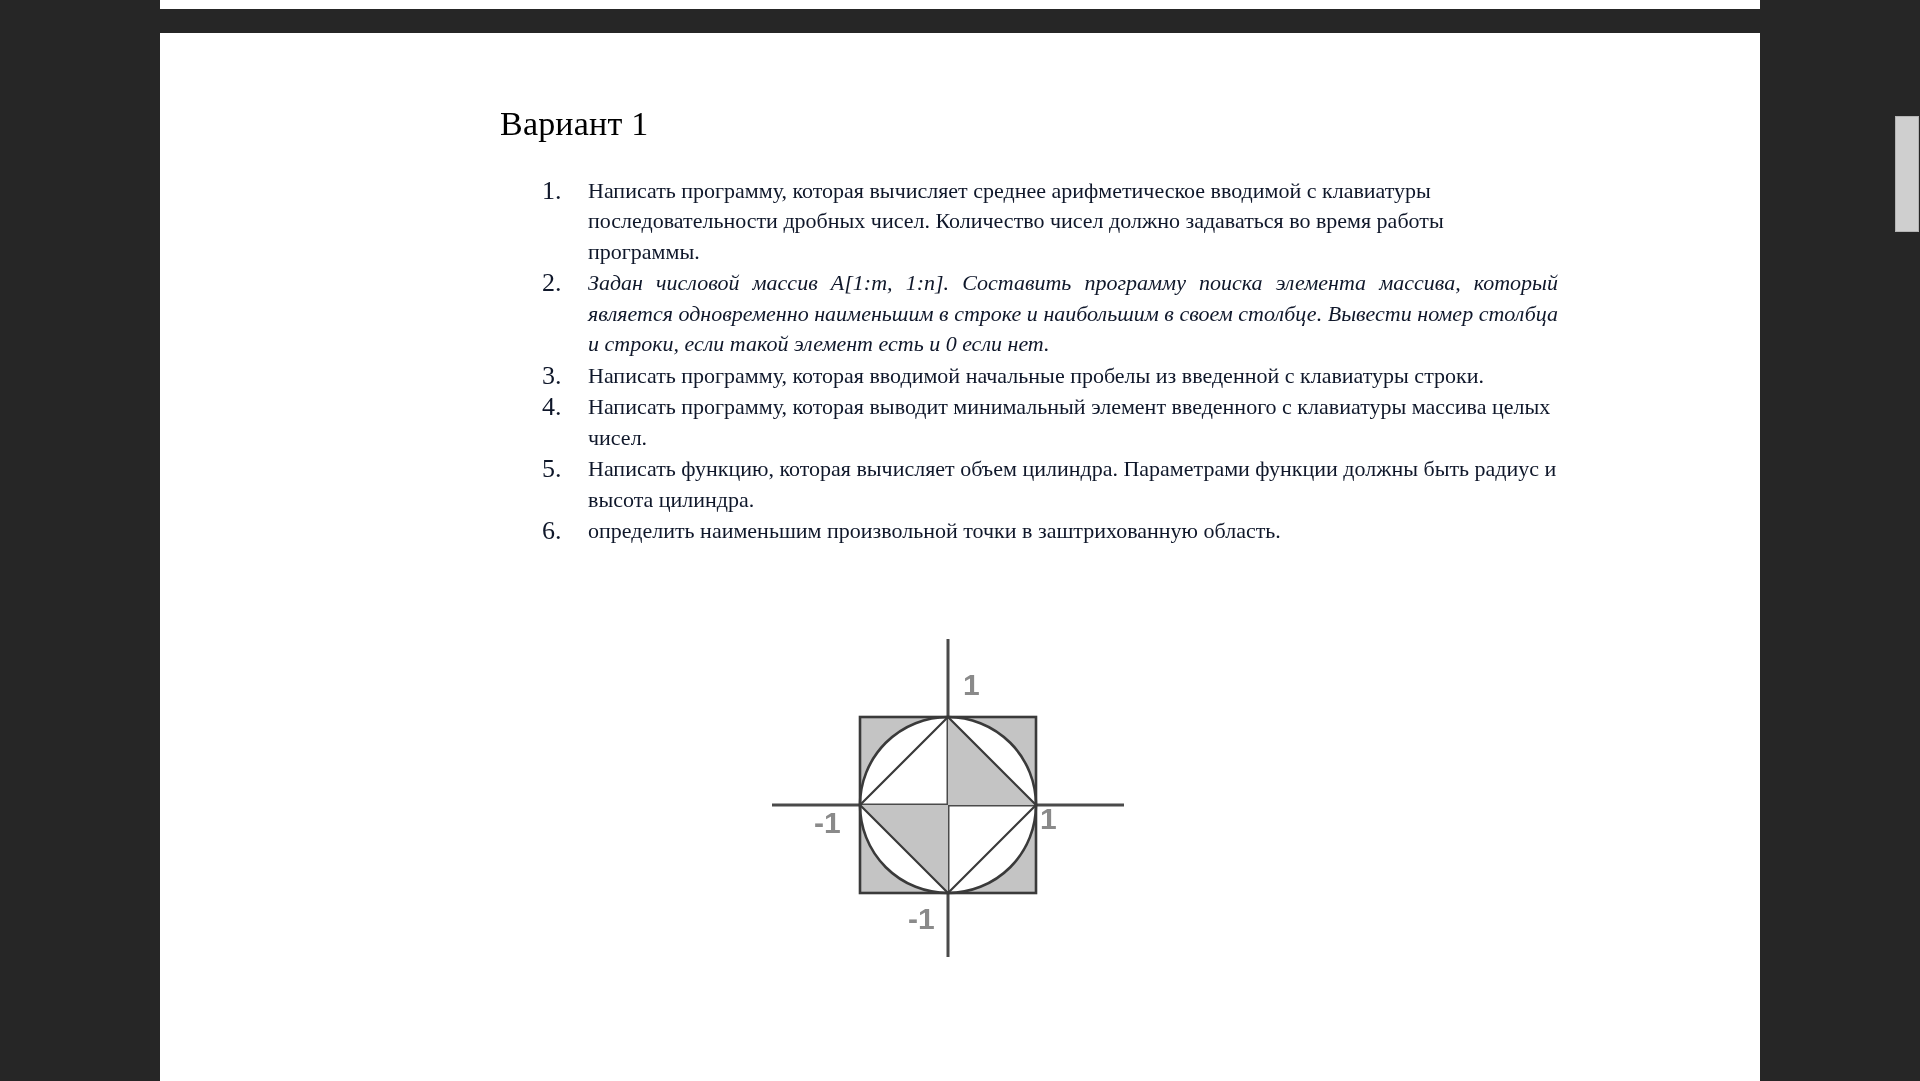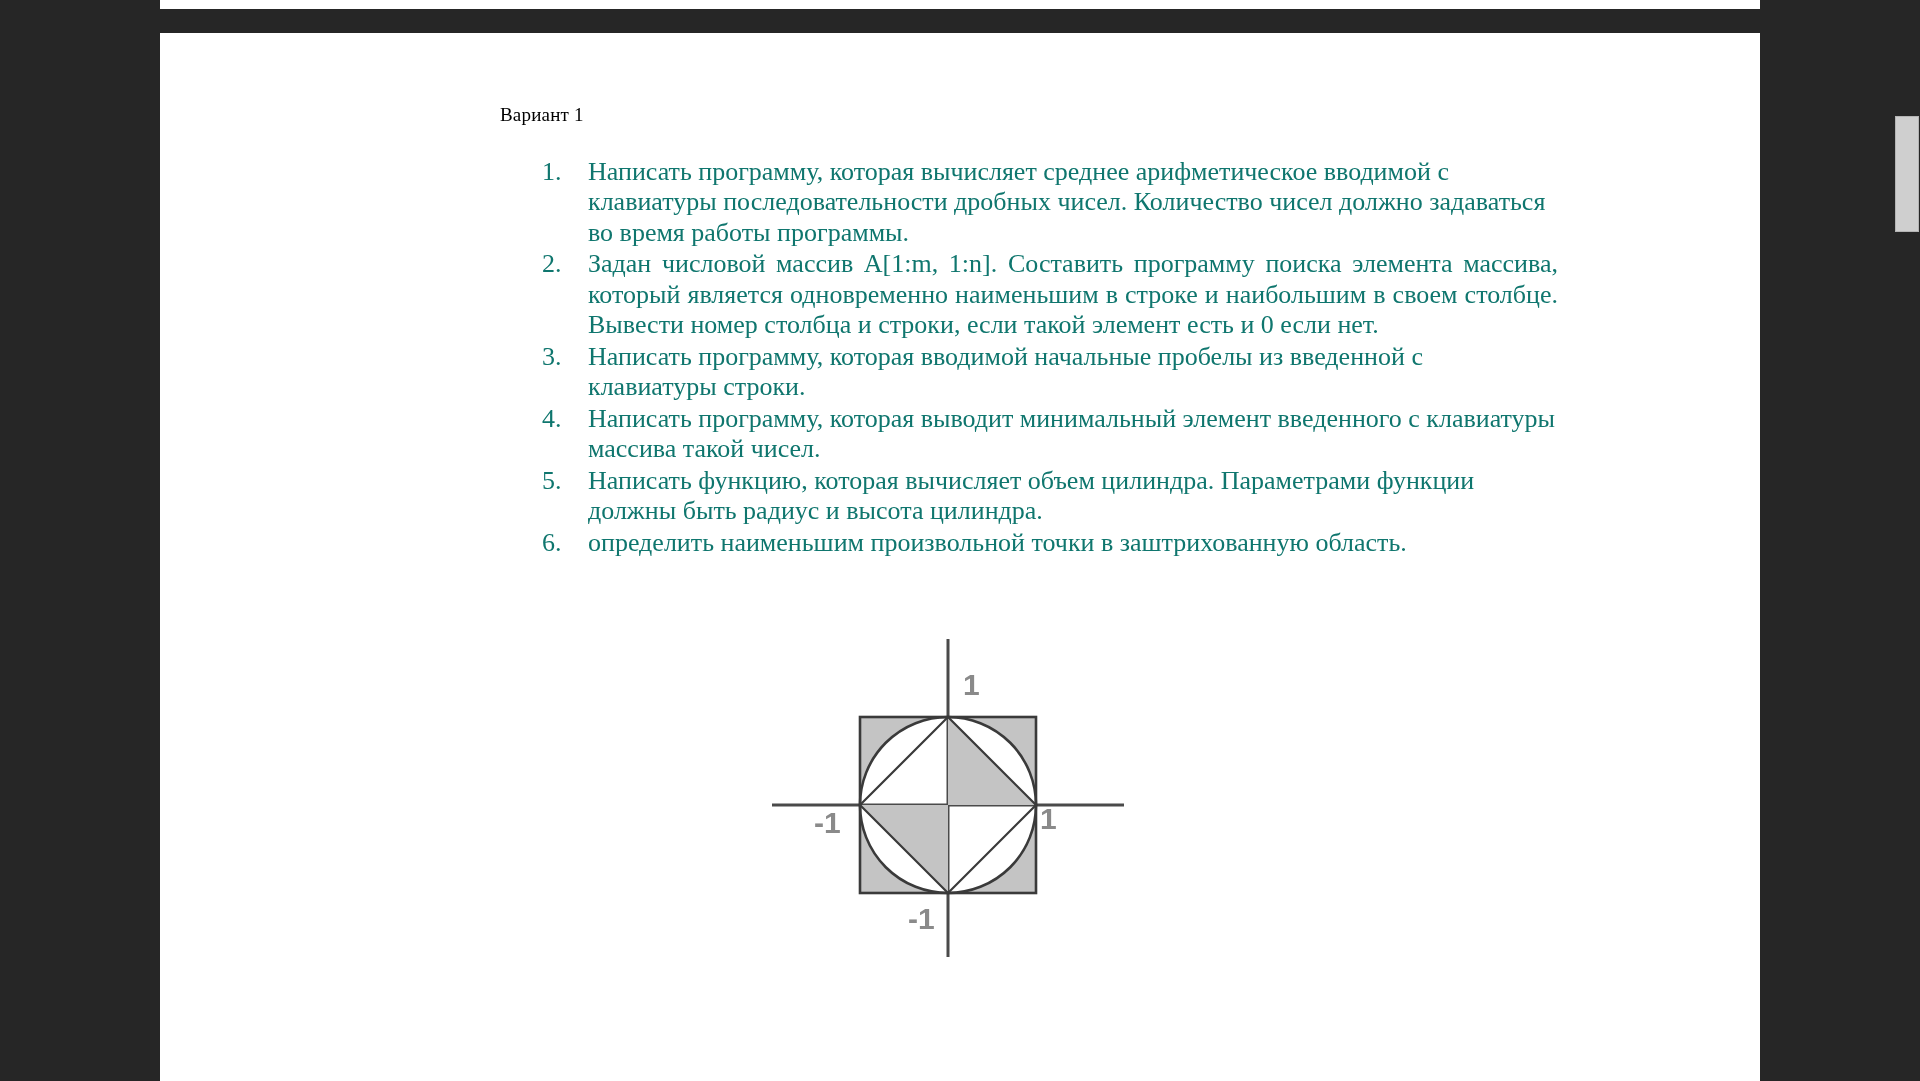--- a/index.html
+++ b/index.html
@@ -41,56 +41,56 @@
 
   
   #page-body {
     position: absolute;
     left: 340px;
     top: 70px;
     width: 1070px;
   }
 
   #variant-title {
-    font-size: 19px;
+    font-size: 34px;
     line-height: 1.25;
     color: #000;
     margin: 0 0 30px 0;
     letter-spacing: .2px;
   }
 
   ol#task-list {
     margin: 0;
     padding: 0 0 0 88px;
     list-style: none;
     counter-reset: task;
   }
 
   ol#task-list > li {
     position: relative;
     counter-increment: task;
-    font-size: 26px;
+    font-size: 22px;
     line-height: 30.5px;
-    color: #0f766e;
+    color: #0f172a;
     margin: 0 12px 1px 0;
   }
 
   ol#task-list > li::before {
     content: counter(task) ".";
     position: absolute;
     left: -46px;
     top: 0;
     width: 34px;
     text-align: left;
     font-size: 26px;
     line-height: 30.5px;
   }
 
   li.justified { text-align: justify; text-justify: inter-word; }
-  li.justified > .txt { display: block; }
+  li.justified > .txt { display: block; font-style: italic; }
   li .txt { display: block; }
 
   
   #figure-wrap {
     position: absolute;
     left: 598px;
     top: 600px;
     width: 380px;
     height: 330px;
   }
@@ -137,21 +137,21 @@
 
         <li class="task justified">
           <span class="txt">Задан числовой массив A[1:m, 1:n]. Составить программу поиска элемента массива, который является одновременно наименьшим в строке и наибольшим в своем столбце. Вывести номер столбца и строки, если такой элемент есть и 0 если нет.</span>
         </li>
 
         <li class="task">
           <span class="txt">Написать программу, которая вводимой начальные пробелы из введенной с клавиатуры строки.</span>
         </li>
 
         <li class="task">
-          <span class="txt">Написать программу, которая выводит минимальный элемент введенного с клавиатуры массива такой чисел.</span>
+          <span class="txt">Написать программу, которая выводит минимальный элемент введенного с клавиатуры массива целых чисел.</span>
         </li>
 
         <li class="task">
           <span class="txt">Написать функцию, которая вычисляет объем цилиндра. Параметрами функции должны быть радиус и высота цилиндра.</span>
         </li>
 
         <li class="task">
           <span class="txt">определить наименьшим произвольной точки в заштрихованную область.</span>
         </li>
 

